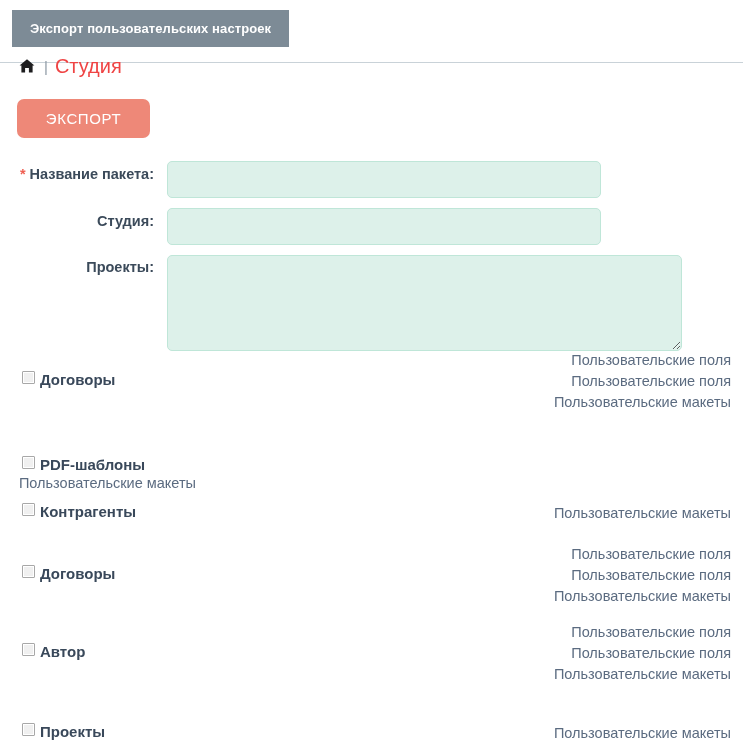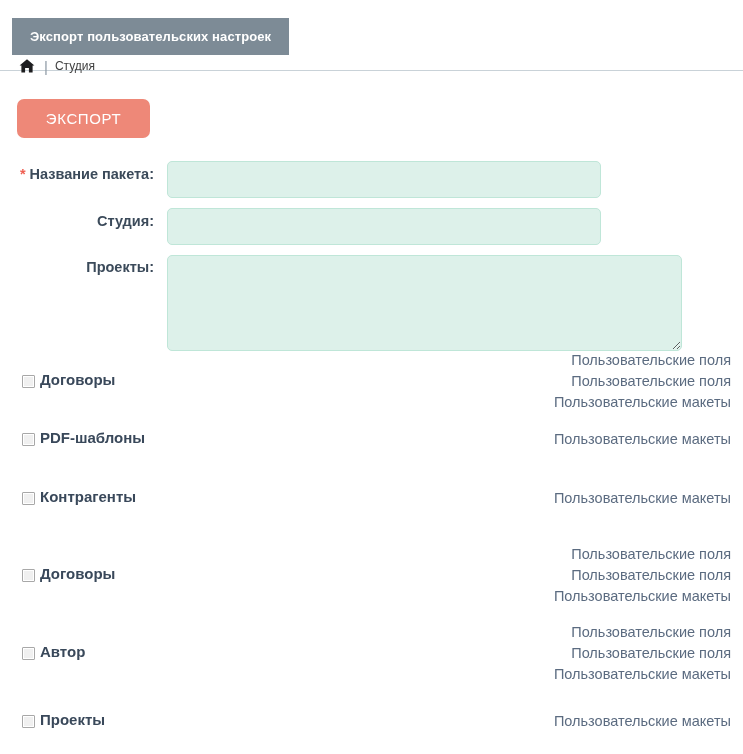--- a/index.html
+++ b/index.html
@@ -18,21 +18,21 @@
     position: relative;
     width: 743px;
     height: 754px;
     background: #ffffff;
   }
 
   
   .tabstrip {
     position: absolute;
     left: 0;
-    top: 8px;
+    top: 0;
     width: 743px;
     height: 63px;
     border-bottom: 1px solid #c9d2d8;
   }
   .tab {
     position: absolute;
     left: 12px;
     top: 10px;
     height: 37px;
     background: #7d8b96;
@@ -66,22 +66,22 @@
     height: 18px;
     cursor: pointer;
   }
   .home-icon svg { display: block; }
   .crumb-sep {
     color: #8f9ba6;
     margin: 0 7px 0 8px;
     font-size: 15px;
   }
   .crumb-link {
-    color: #404040;
-    font-size: 12px;
+    color: #ef4444;
+    font-size: 20px;
     text-decoration: none;
     cursor: pointer;
   }
 
   
   .export-btn {
     position: absolute;
     left: 17px;
     top: 99px;
     width: 133px;
@@ -170,21 +170,21 @@
   }
   .entity-row {
     position: relative;
     width: 743px;
     display: flex;
     align-items: flex-start;
     justify-content: space-between;
   }
   .entity-left {
     display: flex;
-    align-items: flex-end;
+    align-items: flex-start;
     padding-left: 22px;
     white-space: nowrap;
   }
   .entity-check {
     -webkit-appearance: none;
     appearance: none;
     width: 13px;
     height: 13px;
     margin: 0 5px 0 0;
     background: #f0f0f0;
@@ -263,30 +263,30 @@
         <div class="entity-left">
           <input type="checkbox" class="entity-check" style="">
           <span class="entity-name">Договоры</span>
         </div>
         <div class="entity-right" style="margin-top: -21px;">
           <div class="sub-item">Пользовательские поля</div>
           <div class="sub-item">Пользовательские поля</div>
           <div class="sub-item">Пользовательские макеты</div>
         </div>
       </div>
-      <div class="entity-row" style="position: absolute; top: 58px;">
+      <div class="entity-row" style="position: absolute; top: 85px; flex-direction: column;">
         <div class="entity-left">
           <input type="checkbox" class="entity-check" style="">
           <span class="entity-name">PDF-шаблоны</span>
         </div>
         <div class="entity-right" style="margin-top: 0px;">
           <div class="sub-item">Пользовательские макеты</div>
         </div>
       </div>
-      <div class="entity-row" style="position: absolute; top: 117px;">
+      <div class="entity-row" style="position: absolute; top: 132px;">
         <div class="entity-left">
           <input type="checkbox" class="entity-check" style="">
           <span class="entity-name">Контрагенты</span>
         </div>
         <div class="entity-right" style="margin-top: 0px;">
           <div class="sub-item">Пользовательские макеты</div>
         </div>
       </div>
       <div class="entity-row" style="position: absolute; top: 194px;">
         <div class="entity-left">
@@ -303,21 +303,21 @@
         <div class="entity-left">
           <input type="checkbox" class="entity-check" style="">
           <span class="entity-name">Автор</span>
         </div>
         <div class="entity-right" style="margin-top: -21px;">
           <div class="sub-item">Пользовательские поля</div>
           <div class="sub-item">Пользовательские поля</div>
           <div class="sub-item">Пользовательские макеты</div>
         </div>
       </div>
-      <div class="entity-row" style="position: absolute; top: 340px;">
+      <div class="entity-row" style="position: absolute; top: 352px;">
         <div class="entity-left">
           <input type="checkbox" class="entity-check" style="">
           <span class="entity-name">Проекты</span>
         </div>
         <div class="entity-right" style="margin-top: 0px;">
           <div class="sub-item">Пользовательские макеты</div>
         </div>
       </div>
     </div>
 

